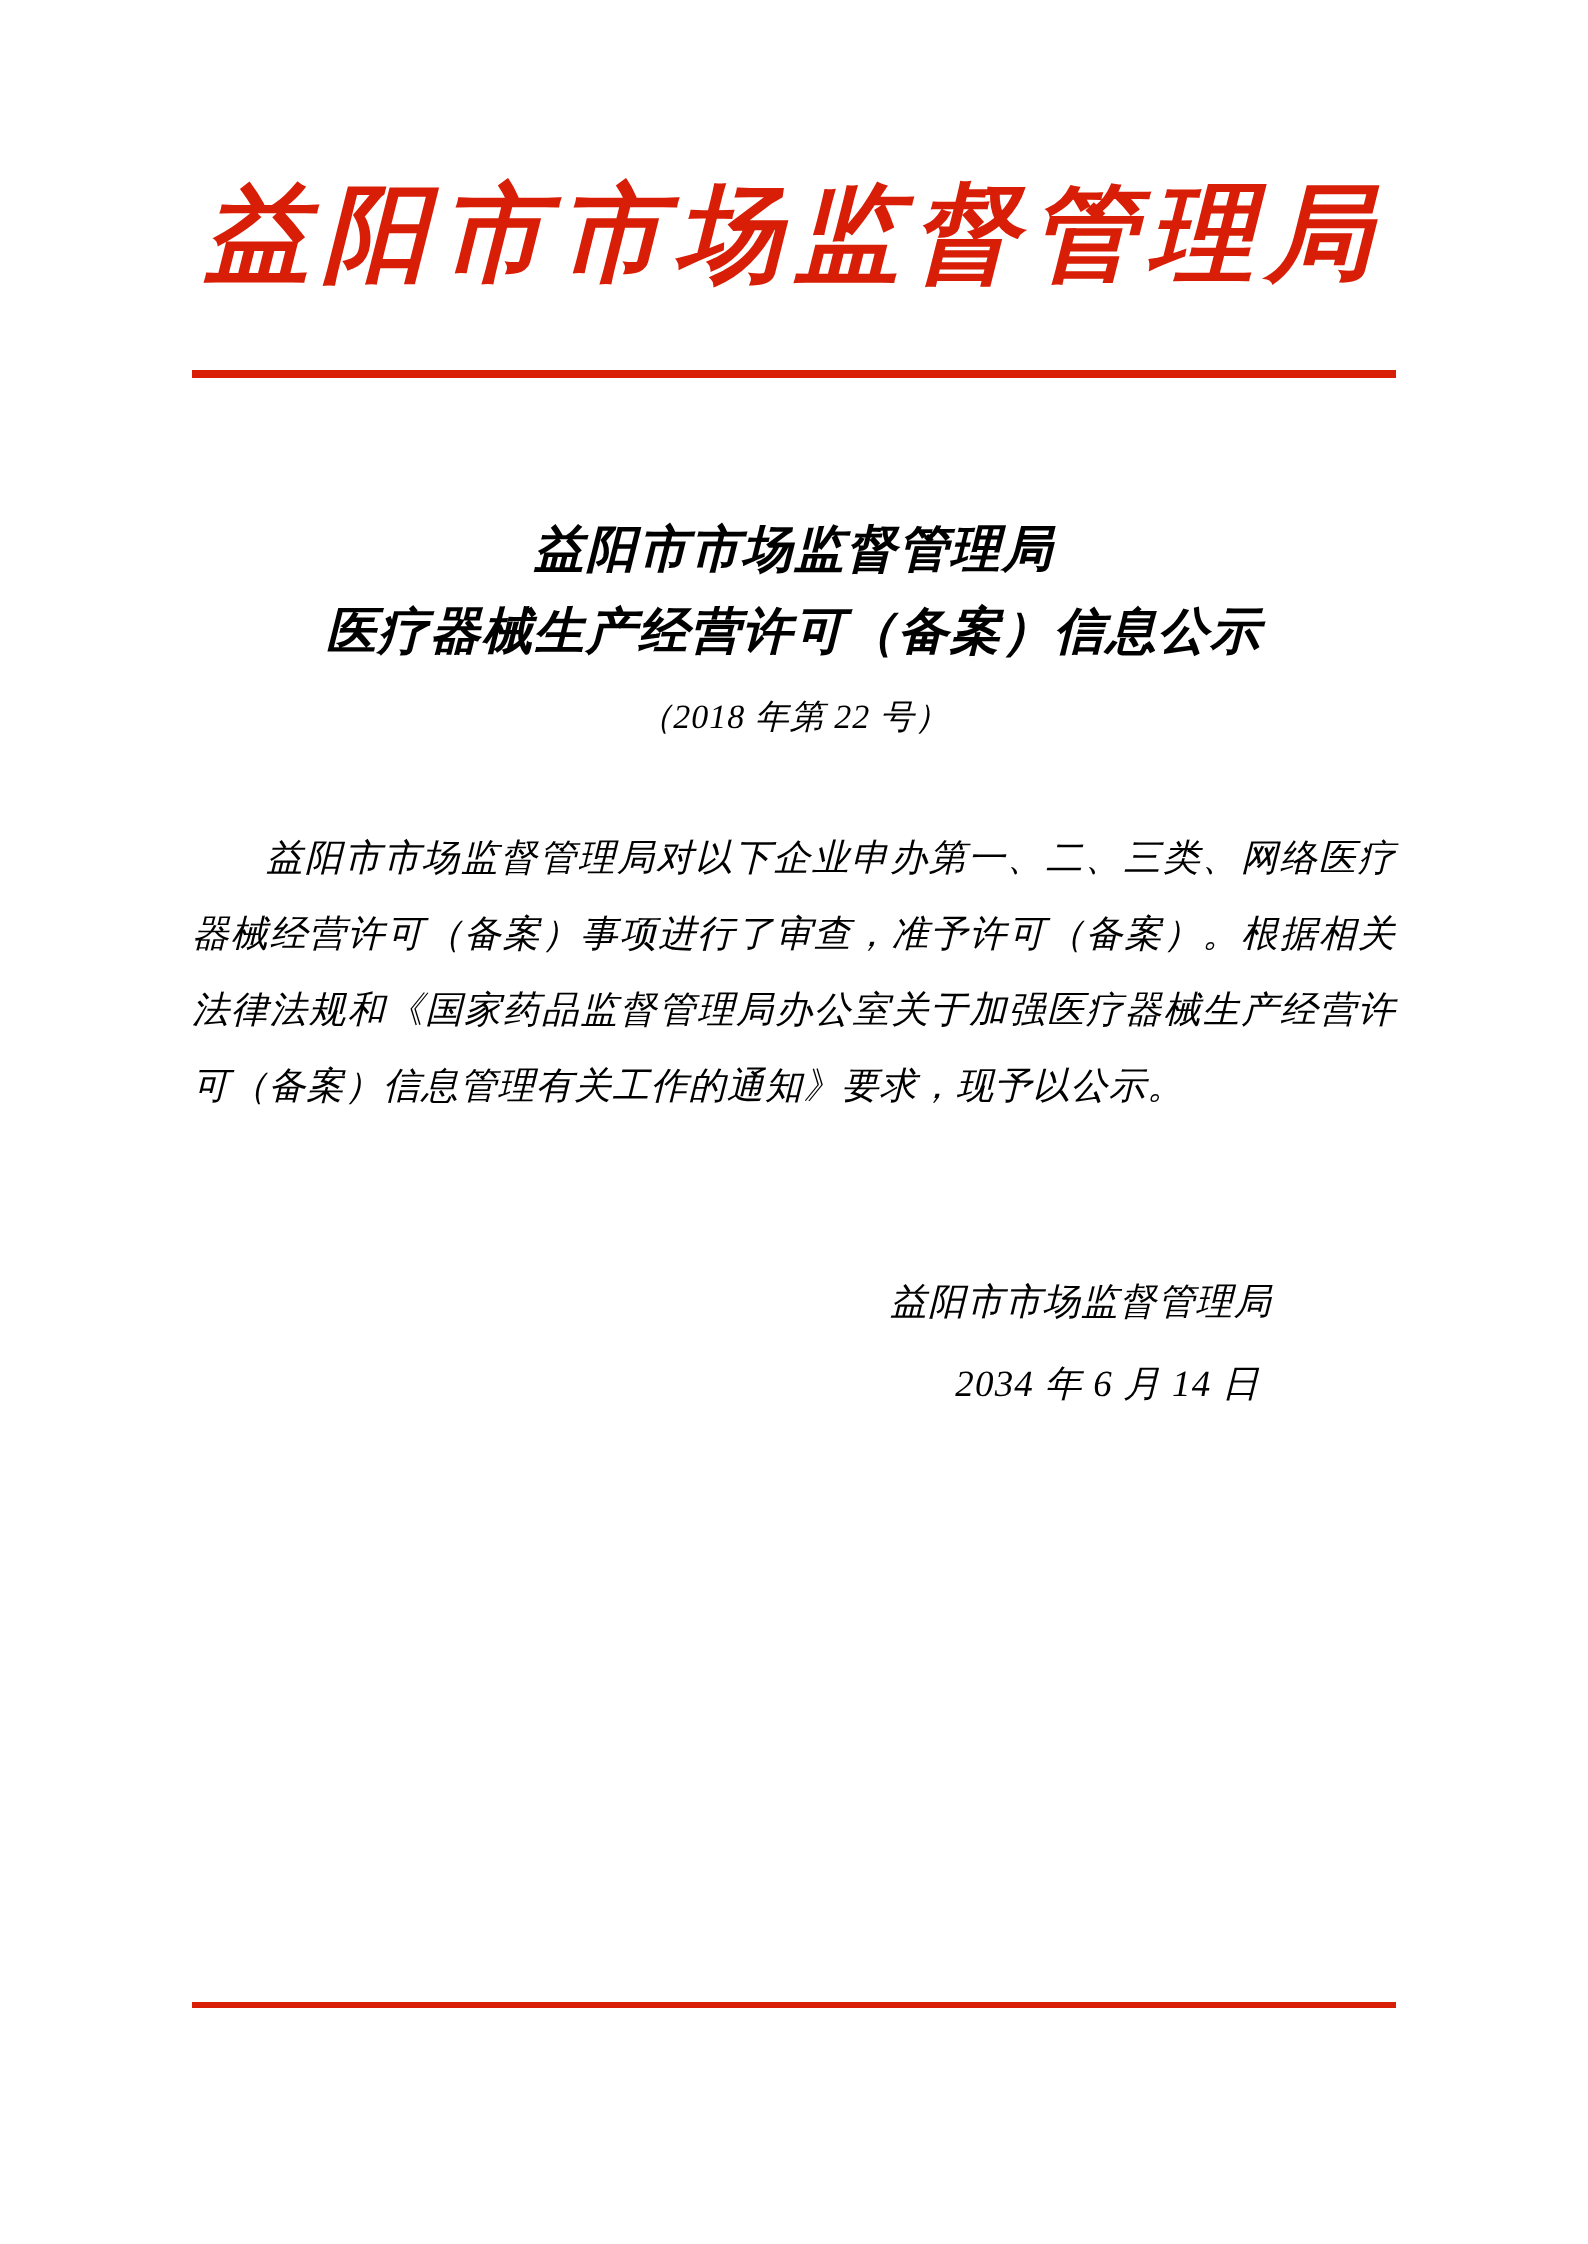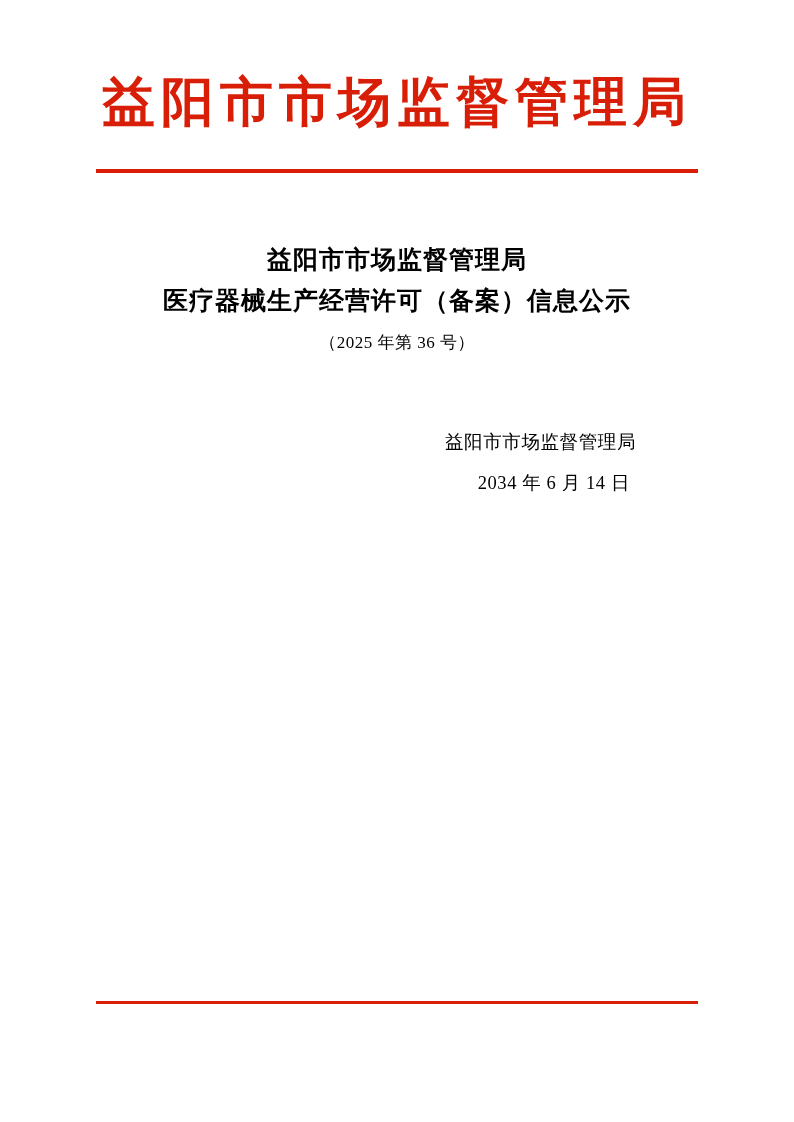--- a/index.html
+++ b/index.html
@@ -12,21 +12,22 @@
     background: #ffffff;
     font-family: "Liberation Serif", "DejaVu Serif", serif;
     color: #000000;
     overflow: hidden;
   }
   .page {
     position: relative;
     width: 794px;
     height: 1122px;
     box-sizing: border-box;
-    padding: 0 96px;
+    padding: 16px 96px;
+    font-style: italic;
   }
 
   
   .masthead {
     text-align: center;
     padding-top: 72px;
   }
   .masthead-title {
     color: #d81e06;
     font-family: "Liberation Serif", "DejaVu Serif", serif;
@@ -104,23 +105,26 @@
 <div class="page">
 
   <div class="masthead">
     <div class="masthead-title">益阳市市场监督管理局</div>
     <div class="masthead-rule"></div>
   </div>
 
   <div class="doc-title-block">
     <div class="doc-title-line">益阳市市场监督管理局</div>
     <div class="doc-title-line">医疗器械生产经营许可（备案）信息公示</div>
-    <div class="doc-number">（2025 年第 36 号）</div>
+    <div class="doc-number">（2018 年第 22 号）</div>
   </div>
 
+  <div class="body-text">
+    <p>益阳市市场监督管理局对以下企业申办第一、二、三类、网络医疗器械经营许可（备案）事项进行了审查，准予许可（备案）。根据相关法律法规和《国家药品监督管理局办公室关于加强医疗器械生产经营许可（备案）信息管理有关工作的通知》要求，现予以公示。</p>
+  </div>
 
   <div class="signature">
     <div class="sig-org">益阳市市场监督管理局</div>
     <div class="sig-date">2034 年 6 月 14 日</div>
   </div>
 
   <div class="footer-rule"></div>
 
 </div>
 

